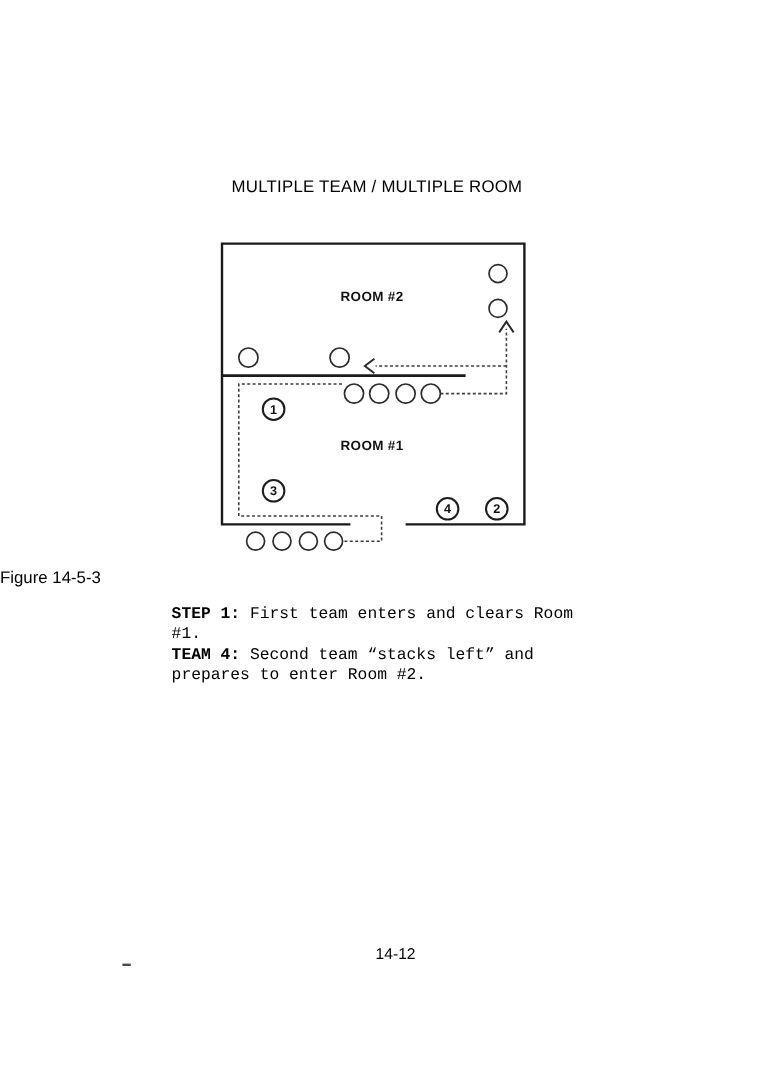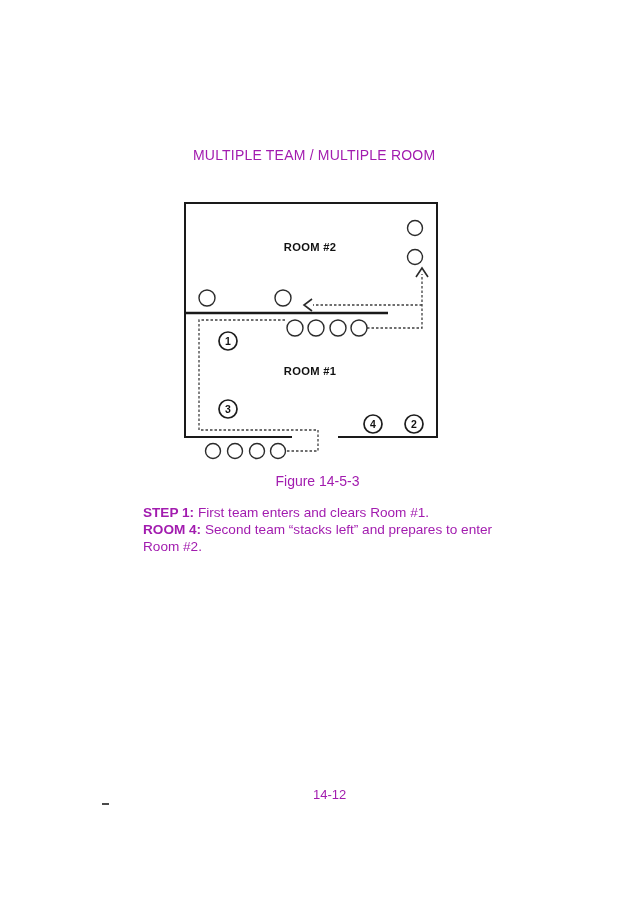--- a/index.html
+++ b/index.html
@@ -1,41 +1,42 @@
 <!DOCTYPE html>
 <html><head>
 <meta charset="utf-8">
 <style>
   html,body{margin:0;padding:0;background:#e8e8e8;}
   .page{
     position:relative;
     width:635px;height:898px;
     background:#ffffff;
     font-family:"Liberation Sans", sans-serif;
-    color:#a21caf;
+    color:#000000;
     overflow:hidden;
   }
   .abs{position:absolute;}
   .title{
     left:193px;top:147px;
     font-size:14px;
     letter-spacing:0.2px;
     white-space:nowrap;
   }
   .diagram-svg{left:180px;top:198px;}
   .caption{
     left:0;right:0;top:473px;
-    text-align:center;
+    text-align:left;
     font-size:14px;
   }
   .steps{
     left:143px;top:504px;
     width:364px;
     font-size:13.6px;
     line-height:17px;
+    font-family:Liberation Mono, monospace;
   }
   .step{margin:0;padding:0;}
   .step b{font-weight:bold;}
   .footer-page-number{
     left:313px;top:787px;
     font-size:13px;
     white-space:nowrap;
   }
   .stray-mark{
     left:102px;top:803px;
@@ -111,20 +112,20 @@
     </g>
 
     <text class="room-label" x="310" y="251" text-anchor="middle">ROOM #2</text>
     <text class="room-label" x="310" y="375" text-anchor="middle">ROOM #1</text>
   </svg>
 
   <div class="abs caption">Figure 14-5-3</div>
 
   <div class="abs steps">
     <div class="step"><b>STEP 1:</b> <span>First team enters and clears Room #1.</span></div>
-    <div class="step"><b>ROOM 4:</b> <span>Second team “stacks left” and prepares to enter Room #2.</span></div>
+    <div class="step"><b>TEAM 4:</b> <span>Second team “stacks left” and prepares to enter Room #2.</span></div>
   </div>
 
   <div class="abs footer-page-number">14-12</div>
 
   <div class="abs stray-mark"></div>
 
 </div>
 
 </body></html>

